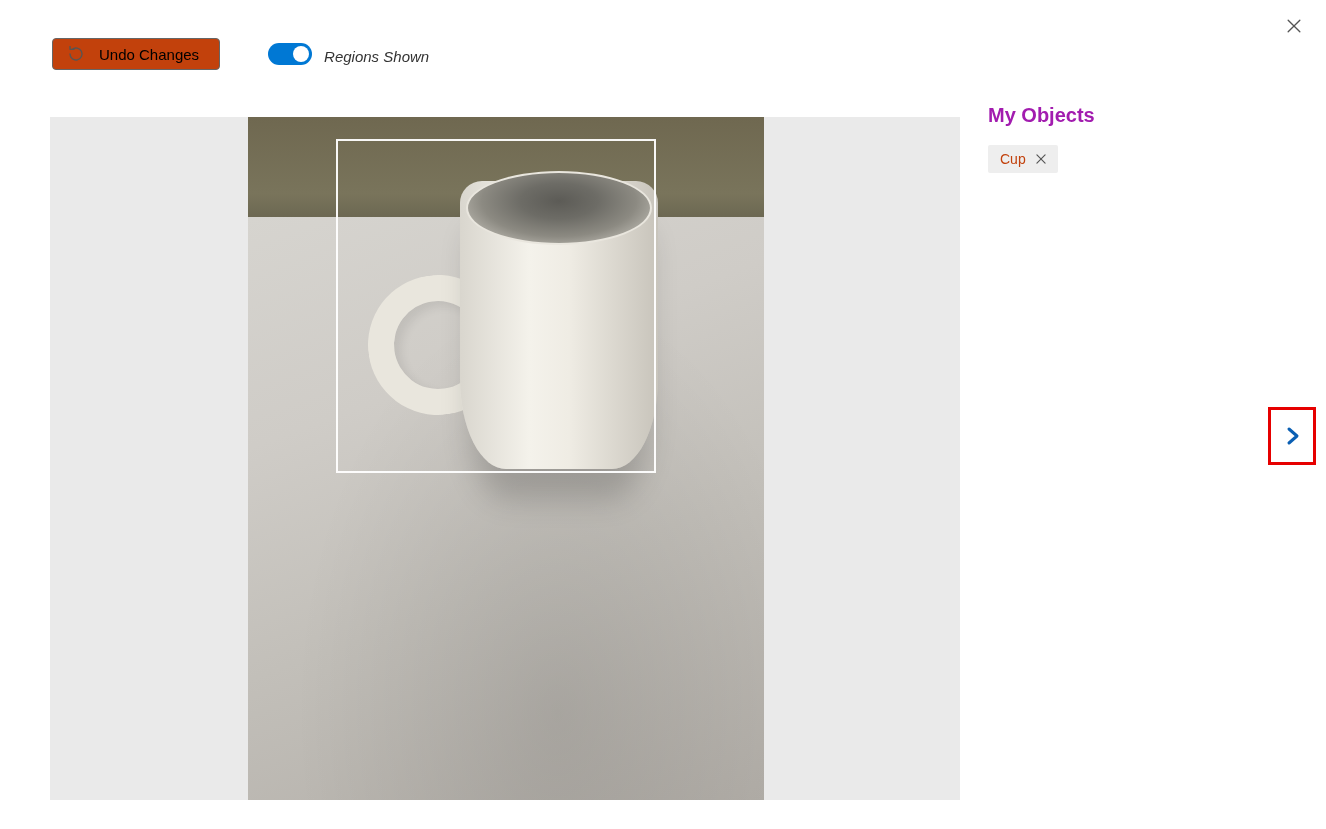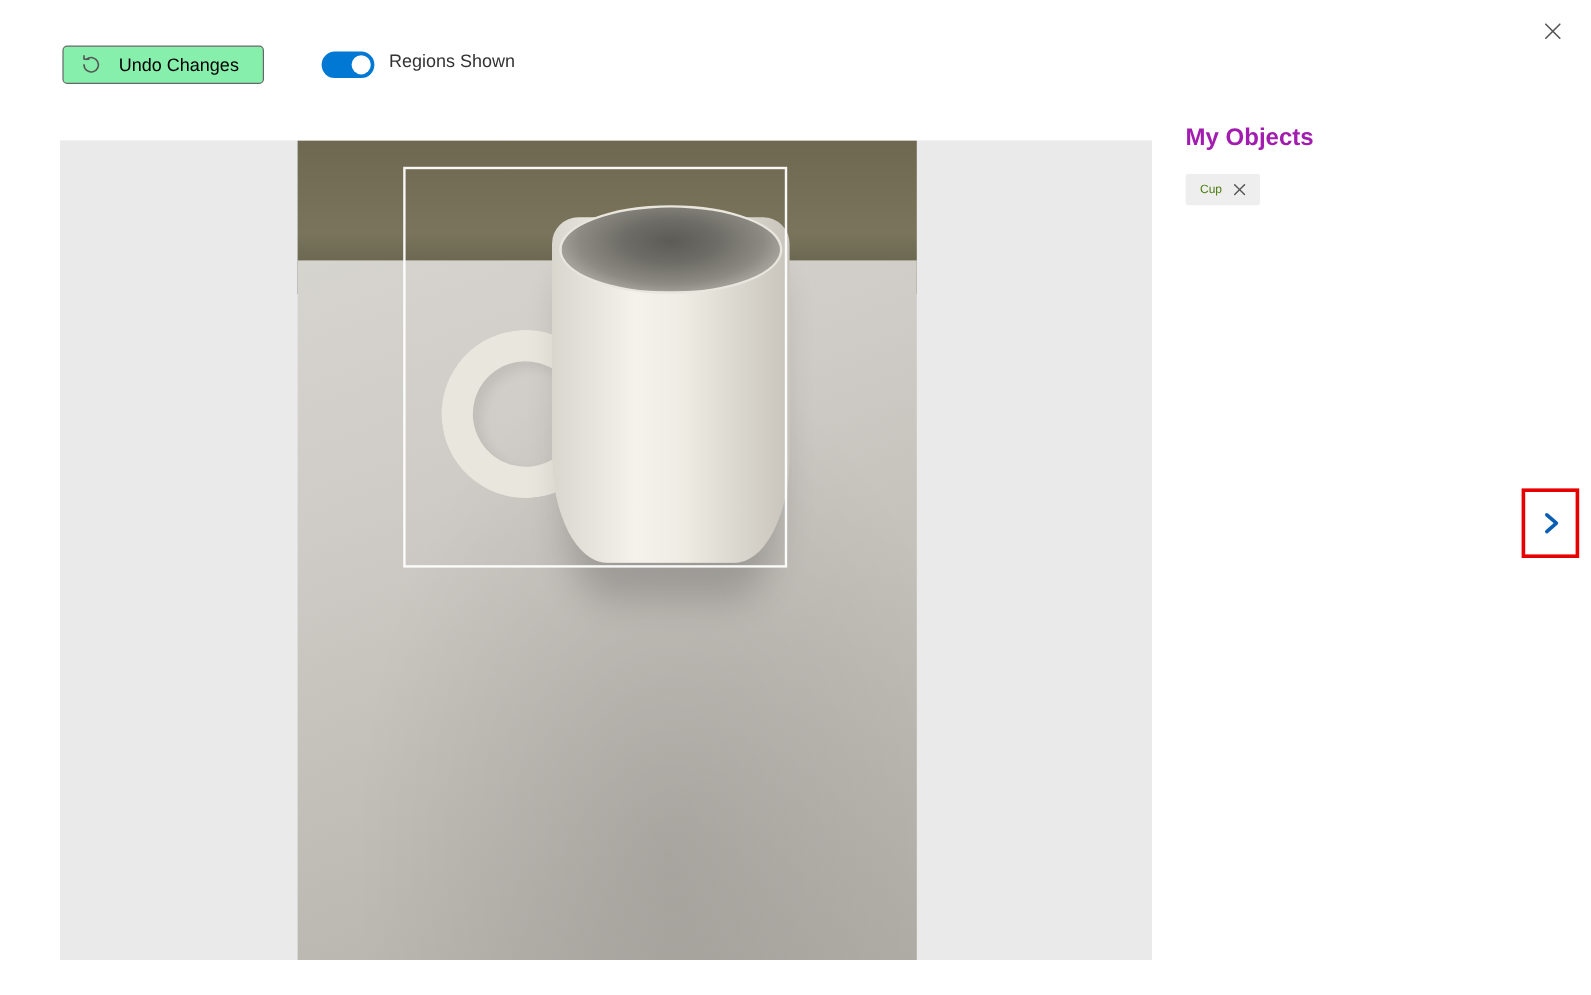--- a/index.html
+++ b/index.html
@@ -13,29 +13,29 @@
     left: 52px;
     display: flex;
     align-items: center;
     gap: 48px;
   }
   .undo-btn {
     display: flex;
     align-items: center;
     gap: 14px;
     border: 1px solid #666;
-    background: #86efac;
+    background: #c2410c;
     border-radius: 4px;
     padding: 6px 20px 6px 14px;
     font-size: 15px;
     cursor: pointer;
   }
   .undo-btn .icon { width: 18px; height: 18px; display: flex; align-items: center; justify-content: center; }
 
-  .toggle-wrap { display: flex; align-items: flex-start; gap: 12px; }
+  .toggle-wrap { display: flex; align-items: flex-end; gap: 12px; font-style: italic; }
   .toggle {
     width: 44px; height: 22px; border-radius: 11px;
     background: #0078d4; position: relative; cursor: pointer;
   }
   .toggle .knob {
     position: absolute; top: 3px; right: 3px;
     width: 16px; height: 16px; border-radius: 50%; background: #fff;
   }
   .toggle-label { font-size: 15px; color: #333; }
 
@@ -106,21 +106,21 @@
 
   
   .side-panel {
     position: absolute;
     top: 104px; left: 988px; right: 60px;
   }
   .side-title { font-size: 20px; font-weight: 600; color: #a21caf; margin-bottom: 18px; }
   .tag {
     display: inline-flex; align-items: center; gap: 8px;
     background: #eee; padding: 6px 10px 6px 12px; border-radius: 2px;
-    font-size: 10px; color: #4d7c0f;
+    font-size: 14px; color: #c2410c;
   }
   .tag .remove { cursor: pointer; display:flex; align-items:center; }
 
   
   .next-btn {
     position: absolute;
     top: 407px; left: 1268px;
     width: 48px; height: 58px;
     border: 3px solid #e60000;
     display: flex; align-items: center; justify-content: center;

